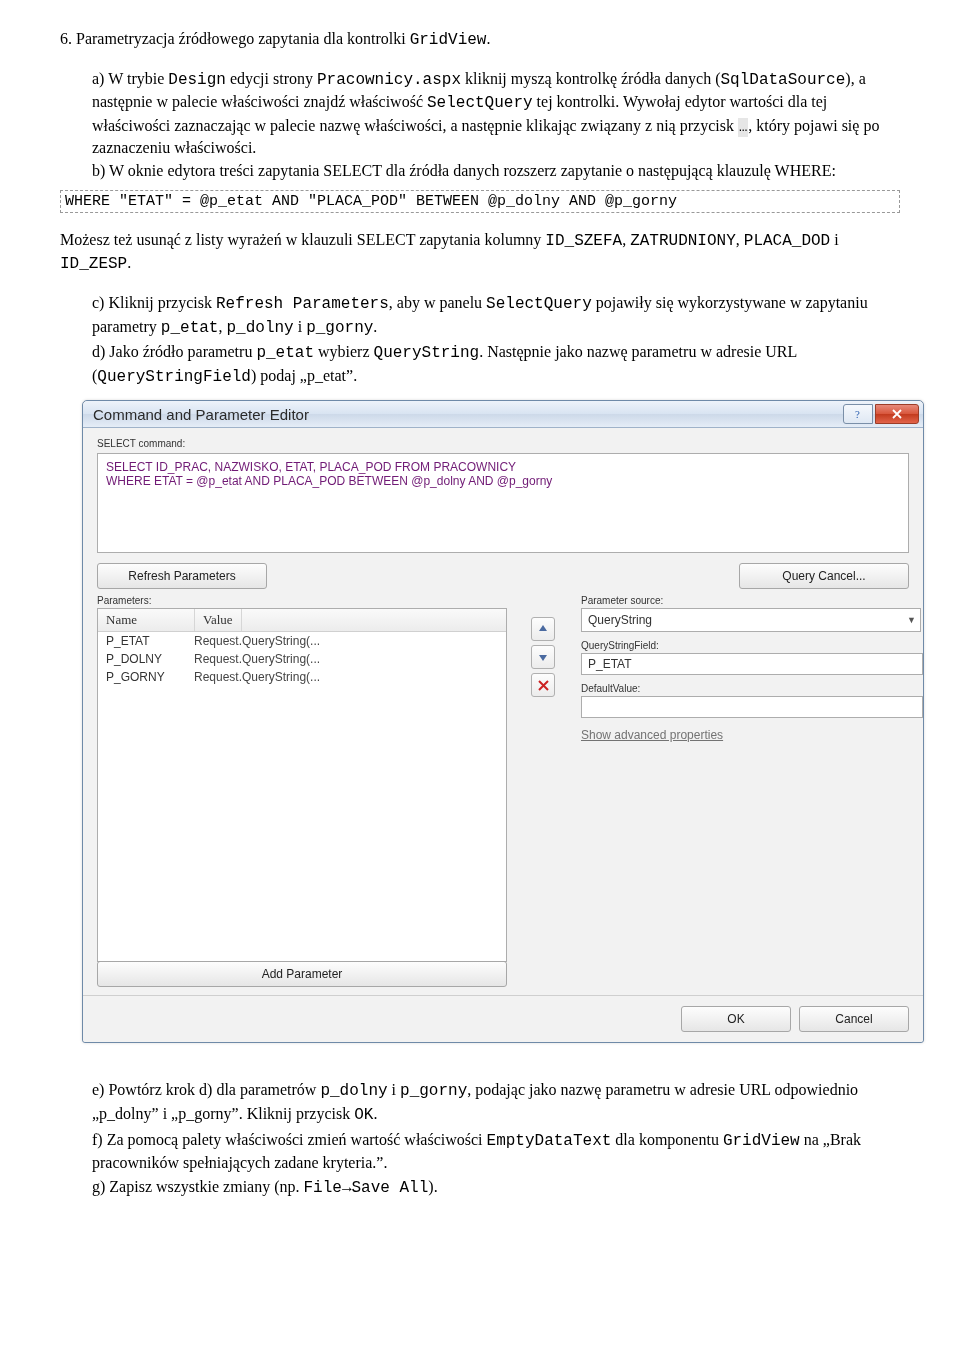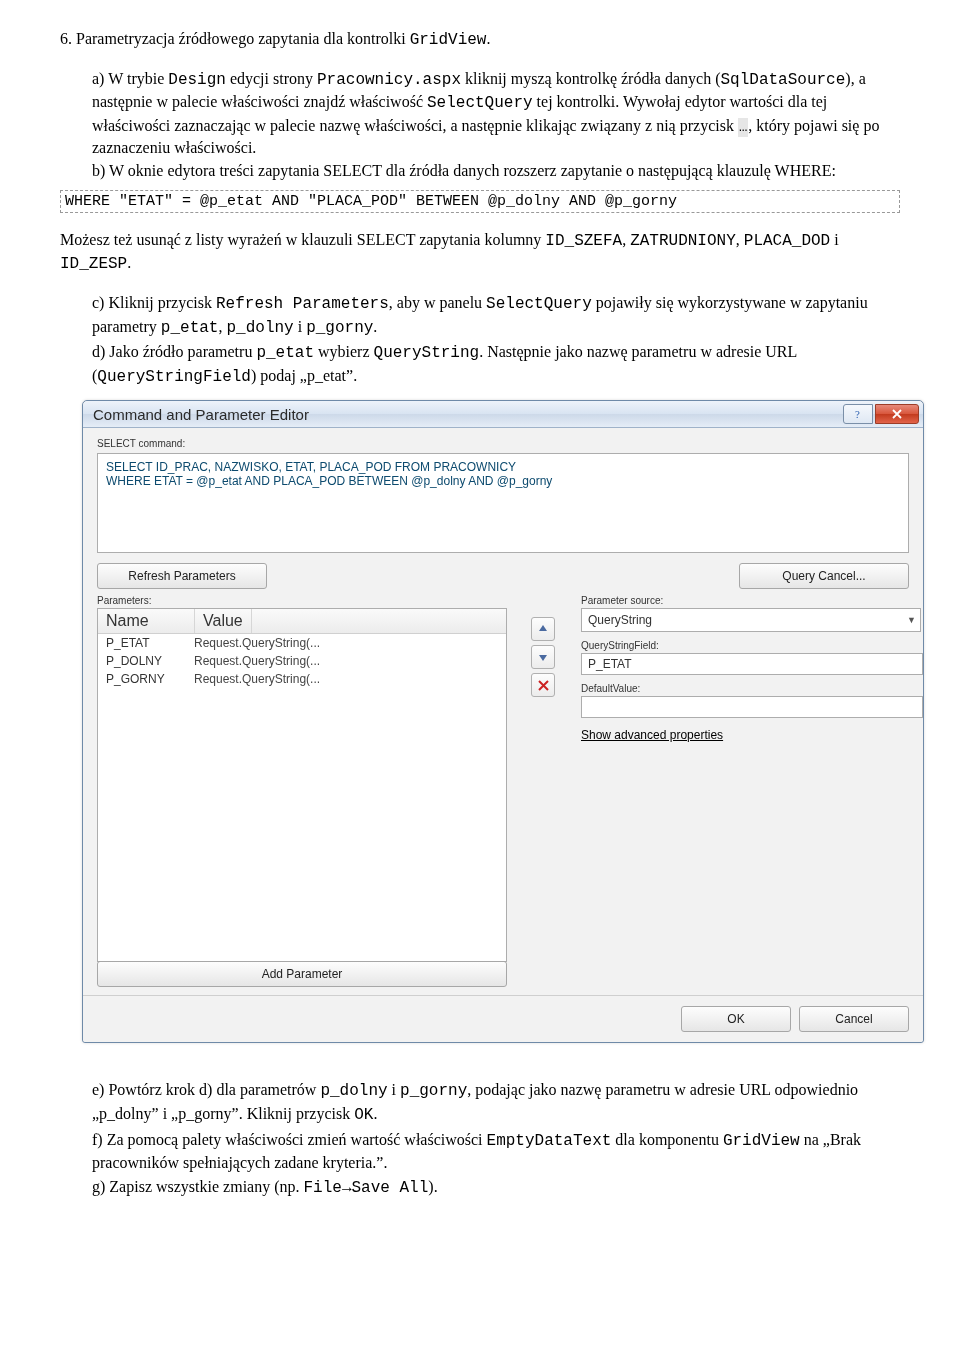--- a/index.html
+++ b/index.html
@@ -77,21 +77,21 @@
   .lbl { color:#333; font-size:10px; }
   .cmdbox {
     margin-top:4px;
     height: 86px;
     background:#fff;
     border:1px solid #adadad;
     padding: 6px 8px;
     white-space: pre;
     font-family: "Segoe UI", Tahoma, sans-serif;
     font-size: 12px;
-    color:#0c4a6e;
+    color:#701a75;
     overflow:hidden;
   }
   .btnrow { display:flex; justify-content:space-between; margin:10px 0 6px 0;}
   .vsbtn {
     display:inline-flex; align-items:center; justify-content:center;
     min-width: 140px; height:24px;
     padding: 0 14px;
     background: linear-gradient(#fdfdfd,#e6e6e6);
     border:1px solid #a7a7a7;
     border-radius:3px;
@@ -108,40 +108,41 @@
     border-radius:3px;
     display:flex; align-items:center; justify-content:center;
   }
   .paramlist {
     border:1px solid #adadad; background:#fff; height:352px;
     margin-top:2px;
   }
   .paramlist .hdr {
     display:flex; background:linear-gradient(#fafafa,#ececec);
     border-bottom:1px solid #d0d0d0;
-    font-size:16px;
+    font-size:13px;
+    font-family:Liberation Serif, serif;
   }
   .paramlist .hdr div { padding:3px 8px; border-right:1px solid #d6d6d6;}
   .paramlist .hdr .c1{ width:80px;}
   .paramlist .row { display:flex; font-size:12px; padding:2px 0;}
   .paramlist .row .c1{ width:80px; padding-left:8px;}
   .paramlist .row .c2{ padding-left:8px; color:#444;}
   .dd {
     width: 100%; height:22px;
     border:1px solid #adadad; background:#fff;
     display:flex; align-items:center; justify-content:space-between;
     padding: 0 4px 0 6px; margin-top:2px;
     font-size:12px;
   }
   .tri { font-size:9px; color:#555; }
   .txtfield {
     width:100%; height:20px; border:1px solid #adadad; background:#fff;
     margin-top:2px; padding: 0 6px; font-size:12px; display:flex; align-items:center;
   }
-  .linklike { color:#000000; text-decoration:underline; font-size:12px; margin-top:10px; display:inline-block;}
+  .linklike { color:#737373; text-decoration:underline; font-size:12px; margin-top:10px; display:inline-block;}
   .addrow { display:flex; justify-content:center; margin-top:-1px;}
   .footer {
     border-top:1px solid #cfcfcf;
     padding:10px 14px;
     display:flex; justify-content:flex-end; gap:8px;
     background:#f2f2f2;
     border-radius: 0 0 3px 3px;
   }
   svg { display:block; }
 </style>

